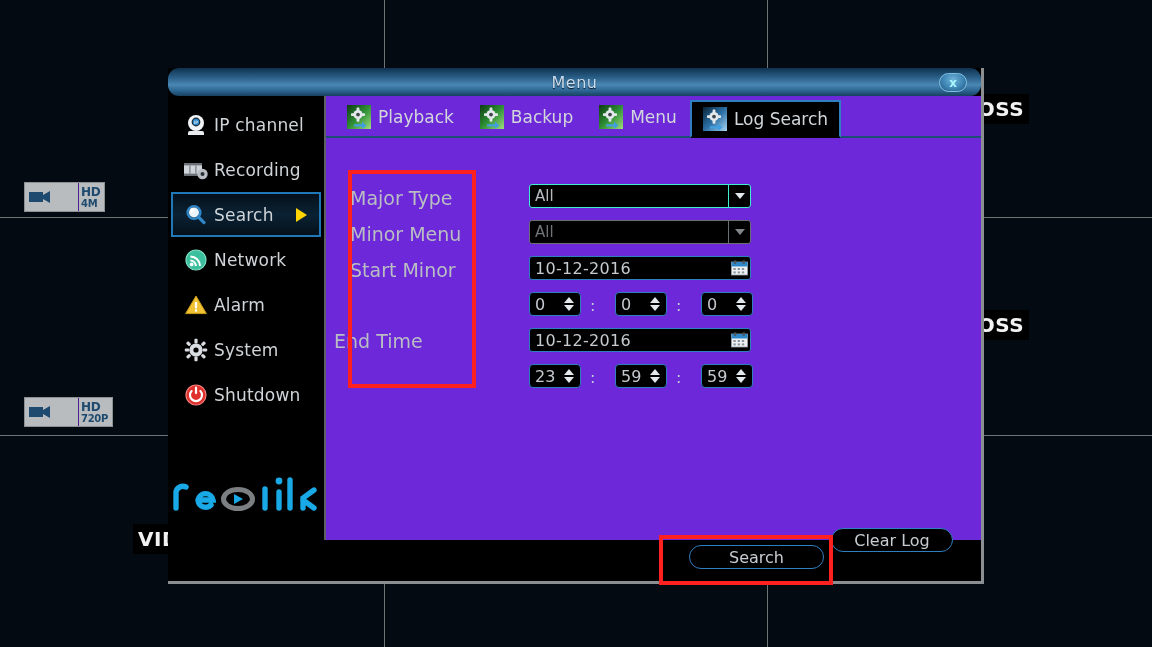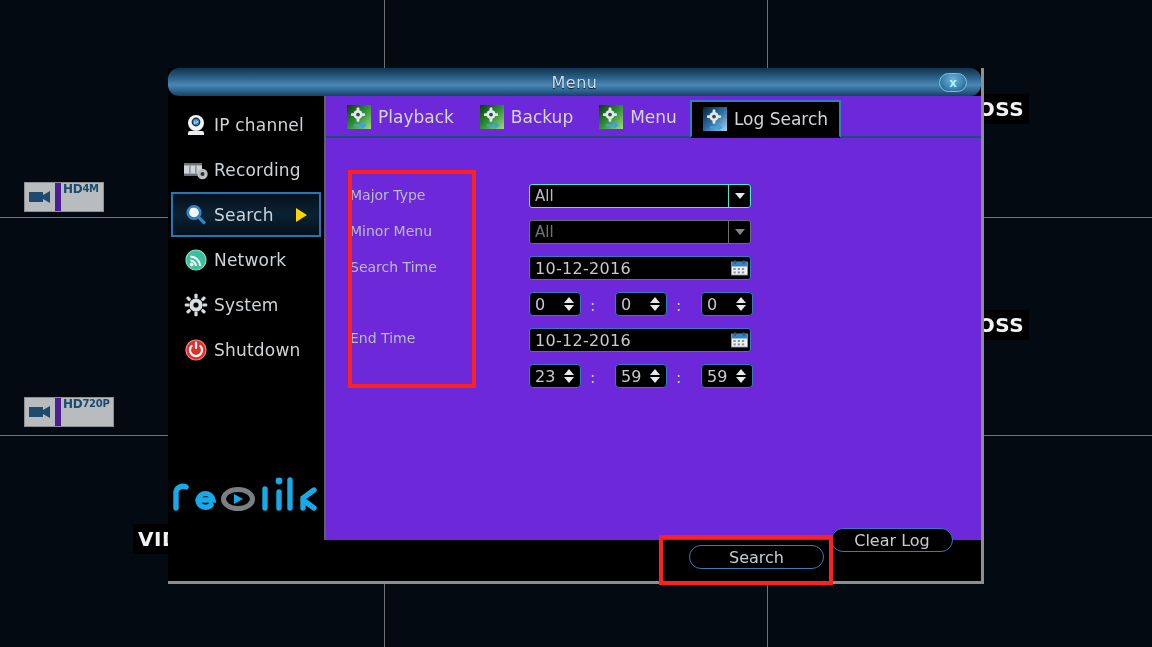--- a/index.html
+++ b/index.html
@@ -16,23 +16,23 @@
   .hd-badge{
     position:absolute;display:flex;align-items:stretch;
     background:#b9bcbe;border:1px solid #8d9194;height:28px;
     font-family:"DejaVu Sans","Liberation Sans",sans-serif;
   }
   .hd-badge .cam{
     width:30px;display:flex;align-items:center;justify-content:center;
   }
   .hd-badge .cam svg{display:block;}
   .hd-badge .txt{
-    padding:0 4px 0 2px;display:flex;flex-direction:row;
+    padding:0 4px 0 2px;display:flex;flex-direction:column;
     justify-content:center;align-items:flex-start;line-height:1;
-    color:#1d4a6e;border-left:6px solid #4c1d95;
+    color:#1d4a6e;border-left:1px solid #4c1d95;margin-left:23px;
   }
   .hd-badge .t1{font-size:12px;font-weight:bold;letter-spacing:-0.3px;}
   .hd-badge .t2{font-size:10px;font-weight:bold;letter-spacing:-0.3px;margin-top:1px;}
 
   .loss-label{
     position:absolute;background:#000;color:#f2f2f2;
     font-size:20px;font-weight:bold;letter-spacing:0.5px;
     padding:3px 5px;white-space:nowrap;
   }
 
@@ -106,21 +106,21 @@
   .tab .tlbl{color:#d2d7db;font-size:17px;}
   .tab.active{
     border:2px solid #2f7fc0;border-bottom:2px solid #000;
     margin-bottom:-2px;background:#000;
   }
   .tabicon{width:24px;height:24px;position:relative;flex:0 0 24px;}
   .tabicon svg{display:block;}
 
   
   #form-area{position:absolute;left:0;top:40px;right:0;bottom:0;}
-  .flabel{color:#b9bec3;font-size:14px;white-space:nowrap;}
+  .flabel{color:#b9bec3;font-size:19px;white-space:nowrap;}
 
   .sel{
     position:absolute;width:222px;height:24px;box-sizing:border-box;
     background:#000;border:1px solid #42efd4;border-radius:3px;
     display:flex;align-items:center;cursor:pointer;
   }
   .sel.disabled{border-color:#6a6f73;}
   .sel .selval{color:#b7bcc1;font-size:15px;padding-left:5px;flex:1;}
   .sel.disabled .selval{color:#6f7478;}
   .sel .selbtn{
@@ -278,20 +278,30 @@
             <circle cx="12" cy="12" r="10" fill="#3bbf9d"></circle>
             <circle cx="12" cy="12" r="10" fill="none" stroke="#7fe0c8" stroke-width="1.2"></circle>
             <circle cx="7.6" cy="16.4" r="1.9" fill="#ffffff"></circle>
             <path d="M6.4 12.6 a5.6 5.6 0 0 1 5.4 5.4" fill="none" stroke="#fff" stroke-width="2"></path>
             <path d="M6.4 8.4 a9.8 9.8 0 0 1 9.6 9.6" fill="none" stroke="#fff" stroke-width="2"></path>
           </svg>
         </div>
         <div class="lbl">Network</div>
       </div>
 
+      <div class="side-item">
+        <div class="ic">
+          <svg width="24" height="24" viewBox="0 0 24 24">
+            <path d="M12 3 L22.4 20.6 H1.6 Z" fill="#f2c235" stroke="#c79a18" stroke-width="1"></path>
+            <rect x="10.9" y="9" width="2.2" height="6.4" fill="#fff"></rect>
+            <rect x="10.9" y="16.4" width="2.2" height="2.2" fill="#fff"></rect>
+          </svg>
+        </div>
+        <div class="lbl">Alarm</div>
+      </div>
 
 
       <div class="side-item">
         <div class="ic">
           <svg width="24" height="24" viewBox="0 0 24 24">
             <g fill="#d9dde1">
               <circle cx="12" cy="12" r="6.6"></circle>
               <rect x="10.4" y="0.8" width="3.2" height="4.6" rx="1"></rect>
               <rect x="10.4" y="18.6" width="3.2" height="4.6" rx="1"></rect>
               <rect x="0.8" y="10.4" width="4.6" height="3.2" rx="1"></rect>
@@ -424,22 +434,22 @@
             </svg>
           </div>
           <div class="tlbl">Log Search</div>
         </div>
       </div>
 
       <div id="form-area">
 
         <div class="flabel" style="position:absolute;left:24px;top:51px;">Major Type</div>
         <div class="flabel" style="position:absolute;left:24px;top:87px;">Minor Menu</div>
-        <div class="flabel" style="position:absolute;left:24px;top:123px;">Search Time</div>
-        <div class="flabel" style="position:absolute;left:24px;top:194px;">End Time</div>
+        <div class="flabel" style="position:absolute;left:24px;top:123px;">Start Minor</div>
+        <div class="flabel" style="position:absolute;left:8px;top:194px;">End Time</div>
 
         <div class="sel" style="left:203px;top:48px;">
           <div class="selval">All</div>
           <div class="selbtn">
               <i></i>
             </div>
         </div>
 
         <div class="sel disabled" style="left:203px;top:84px;">
           <div class="selval">All</div>

